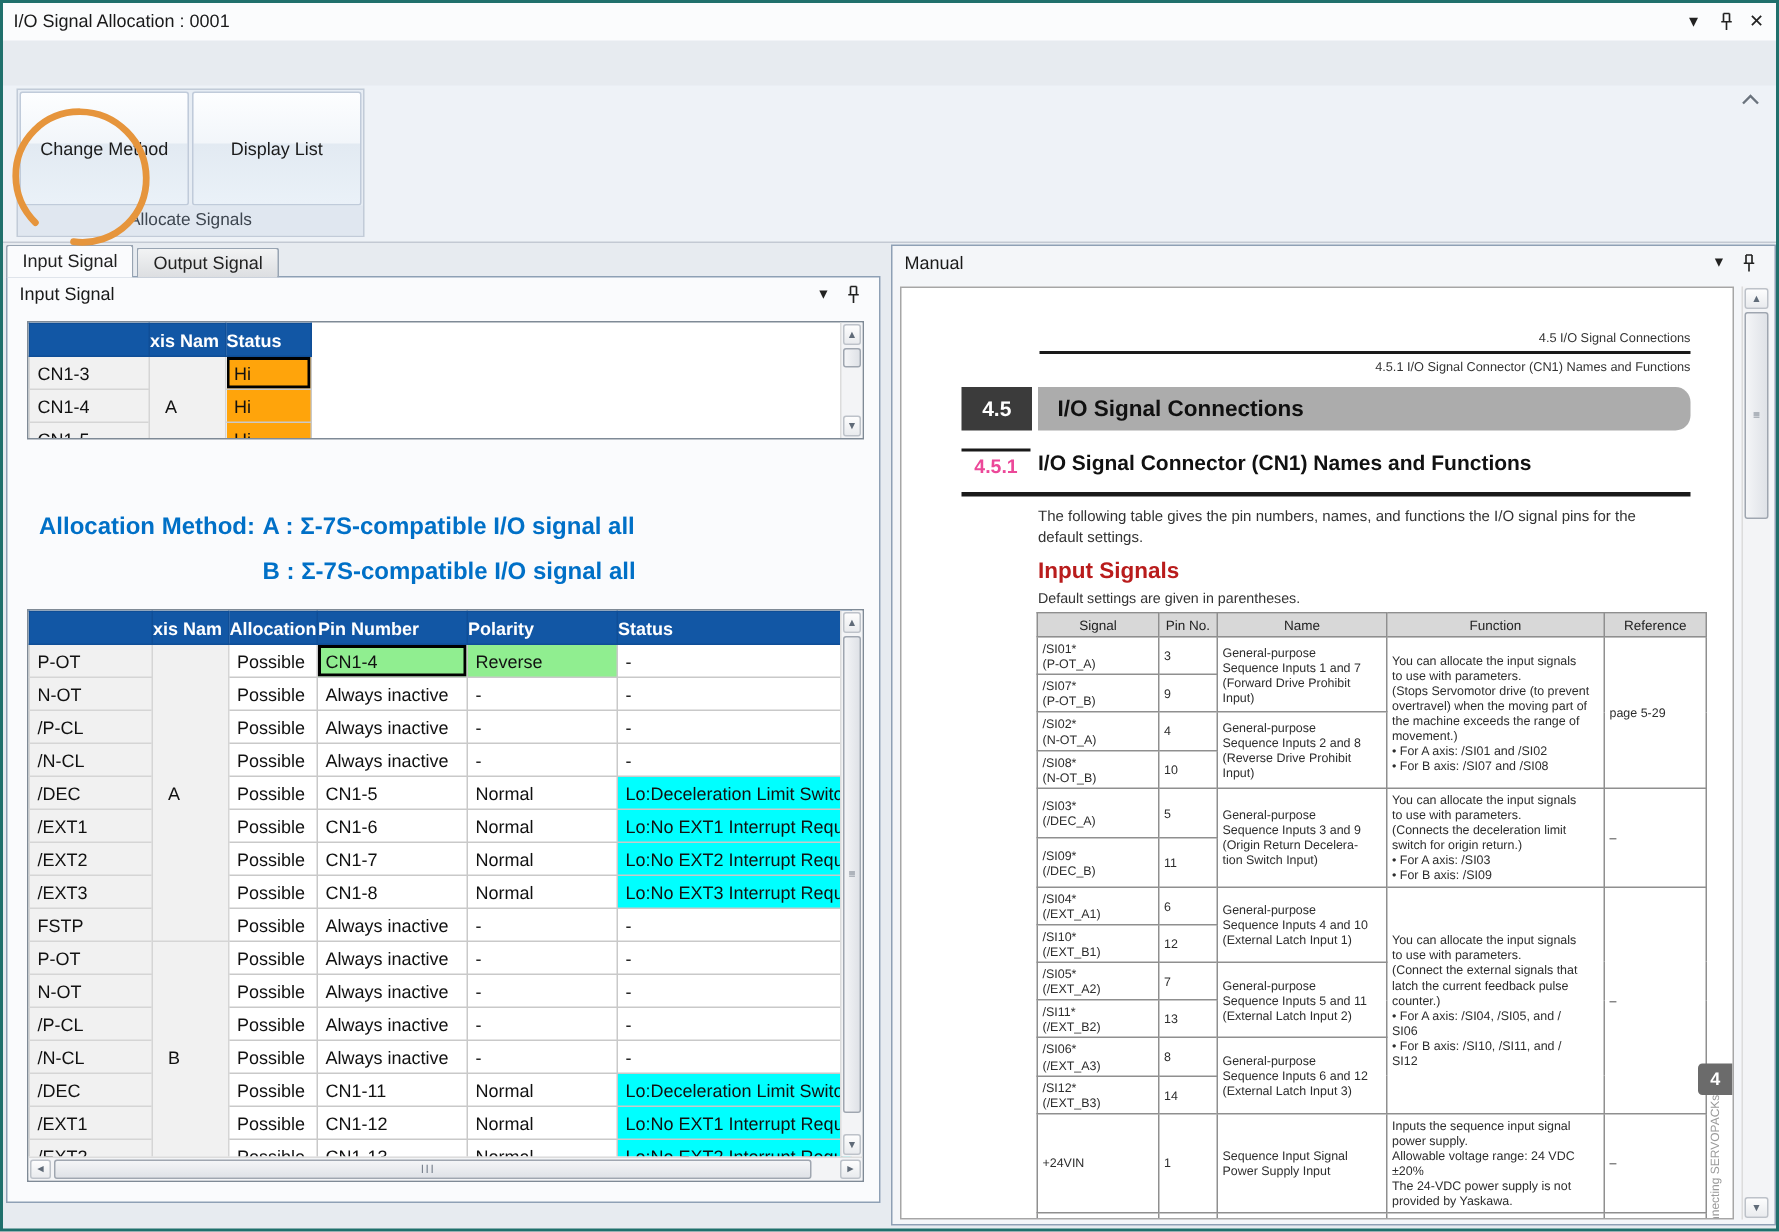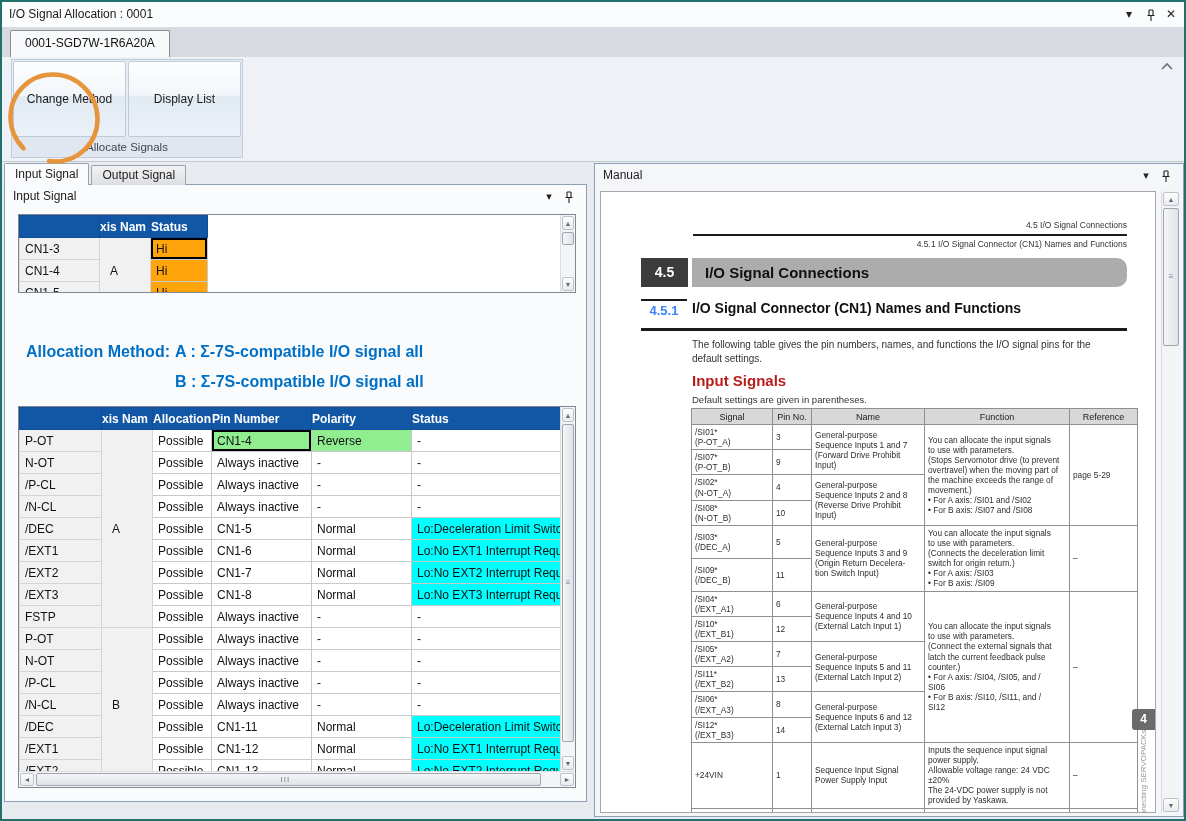--- a/index.html
+++ b/index.html
@@ -90,21 +90,21 @@
   #panel-right{left:592px;top:161px;width:590px;height:654px;background:#F4F6F9;}
   .page{position:absolute;left:5px;top:27px;width:556px;height:622px;background:#fff;border:1px solid #A6A6A6;overflow:hidden;}
   #mvscroll{left:566px;top:27px;width:19px;height:622px;}
 
   .ph{position:absolute;right:28px;font-size:8.5px;color:#333;}
   #ph1{top:28px;} #ph2{top:47px;}
   .prule1{position:absolute;left:92px;right:28px;top:42px;height:2px;background:#1A1A1A;}
   .secnum{position:absolute;left:40px;top:66px;width:47px;height:29px;background:#3B3B3B;color:#fff;font-weight:bold;font-size:14px;text-align:center;line-height:29px;}
   .secbar{position:absolute;left:91px;right:28px;top:66px;height:29px;background:#ACACAC;border-radius:0 10px 10px 0;color:#101010;font-weight:bold;font-size:15px;line-height:29px;padding-left:13px;}
   .subnumrule{position:absolute;left:40px;width:46px;top:107px;height:2px;background:#1A1A1A;}
-  .subnum{position:absolute;left:40px;top:111px;width:46px;text-align:center;font-weight:bold;font-size:13px;color:#3b82f6;}
+  .subnum{position:absolute;left:40px;top:111px;width:46px;text-align:center;font-weight:bold;font-size:13px;color:#ec4899;}
   .subtitle{position:absolute;left:91px;top:108px;font-weight:bold;font-size:14px;color:#111;}
   .longrule{position:absolute;left:40px;right:28px;top:136px;height:3px;background:#1A1A1A;}
   .pintro{position:absolute;left:91px;top:146px;width:430px;font-size:10px;color:#333;line-height:1.35;}
   .psub{position:absolute;left:91px;top:180px;font-size:15px;font-weight:bold;color:#b91c1c;}
   .pnote{position:absolute;left:91px;top:202px;font-size:9.5px;color:#333;}
 
   #manual-table{position:absolute;left:90px;top:216px;width:446px;border-collapse:collapse;table-layout:fixed;}
   #manual-table th{border:1px solid #8F8F8F;background:#D8D8D8;font-size:9px;font-weight:normal;color:#222;height:16px;text-align:center;}
   #manual-table td{border:1px solid #8F8F8F;font-size:8.3px;color:#2D2D2D;padding:2px 3px;vertical-align:middle;white-space:pre-line;line-height:1.22;overflow:hidden;}
 
@@ -122,23 +122,20 @@
     <span class="title">I/O Signal Allocation : 0001</span>
     <span class="tb-ic" id="win-drop">▾</span>
     <span class="tb-ic" id="win-pin">
       <svg class="pin-svg" width="10" height="13" viewBox="0 0 10 13">
           <path d="M3 1v5M7 1v5M3 1h4M1.5 6.5h7M5 6.5V12" stroke="#222" stroke-width="1.1" fill="none"></path>
         </svg>
     </span>
     <span class="tb-ic" id="win-close">✕</span>
   </div>
 
-  <div class="tabstrip">
-    <div class="doctab">0001-SGD7W-1R6A20A</div>
-  </div>
 
   <div class="ribbon">
     <div class="rgroup">
       <div class="rbtns">
         <div class="rbtn">Change Method</div>
         <div class="rbtn">Display List</div>
       </div>
       <div class="rgroup-label">Allocate Signals</div>
     </div>
     <svg class="annot" width="100" height="98" viewBox="0 0 100 98">

